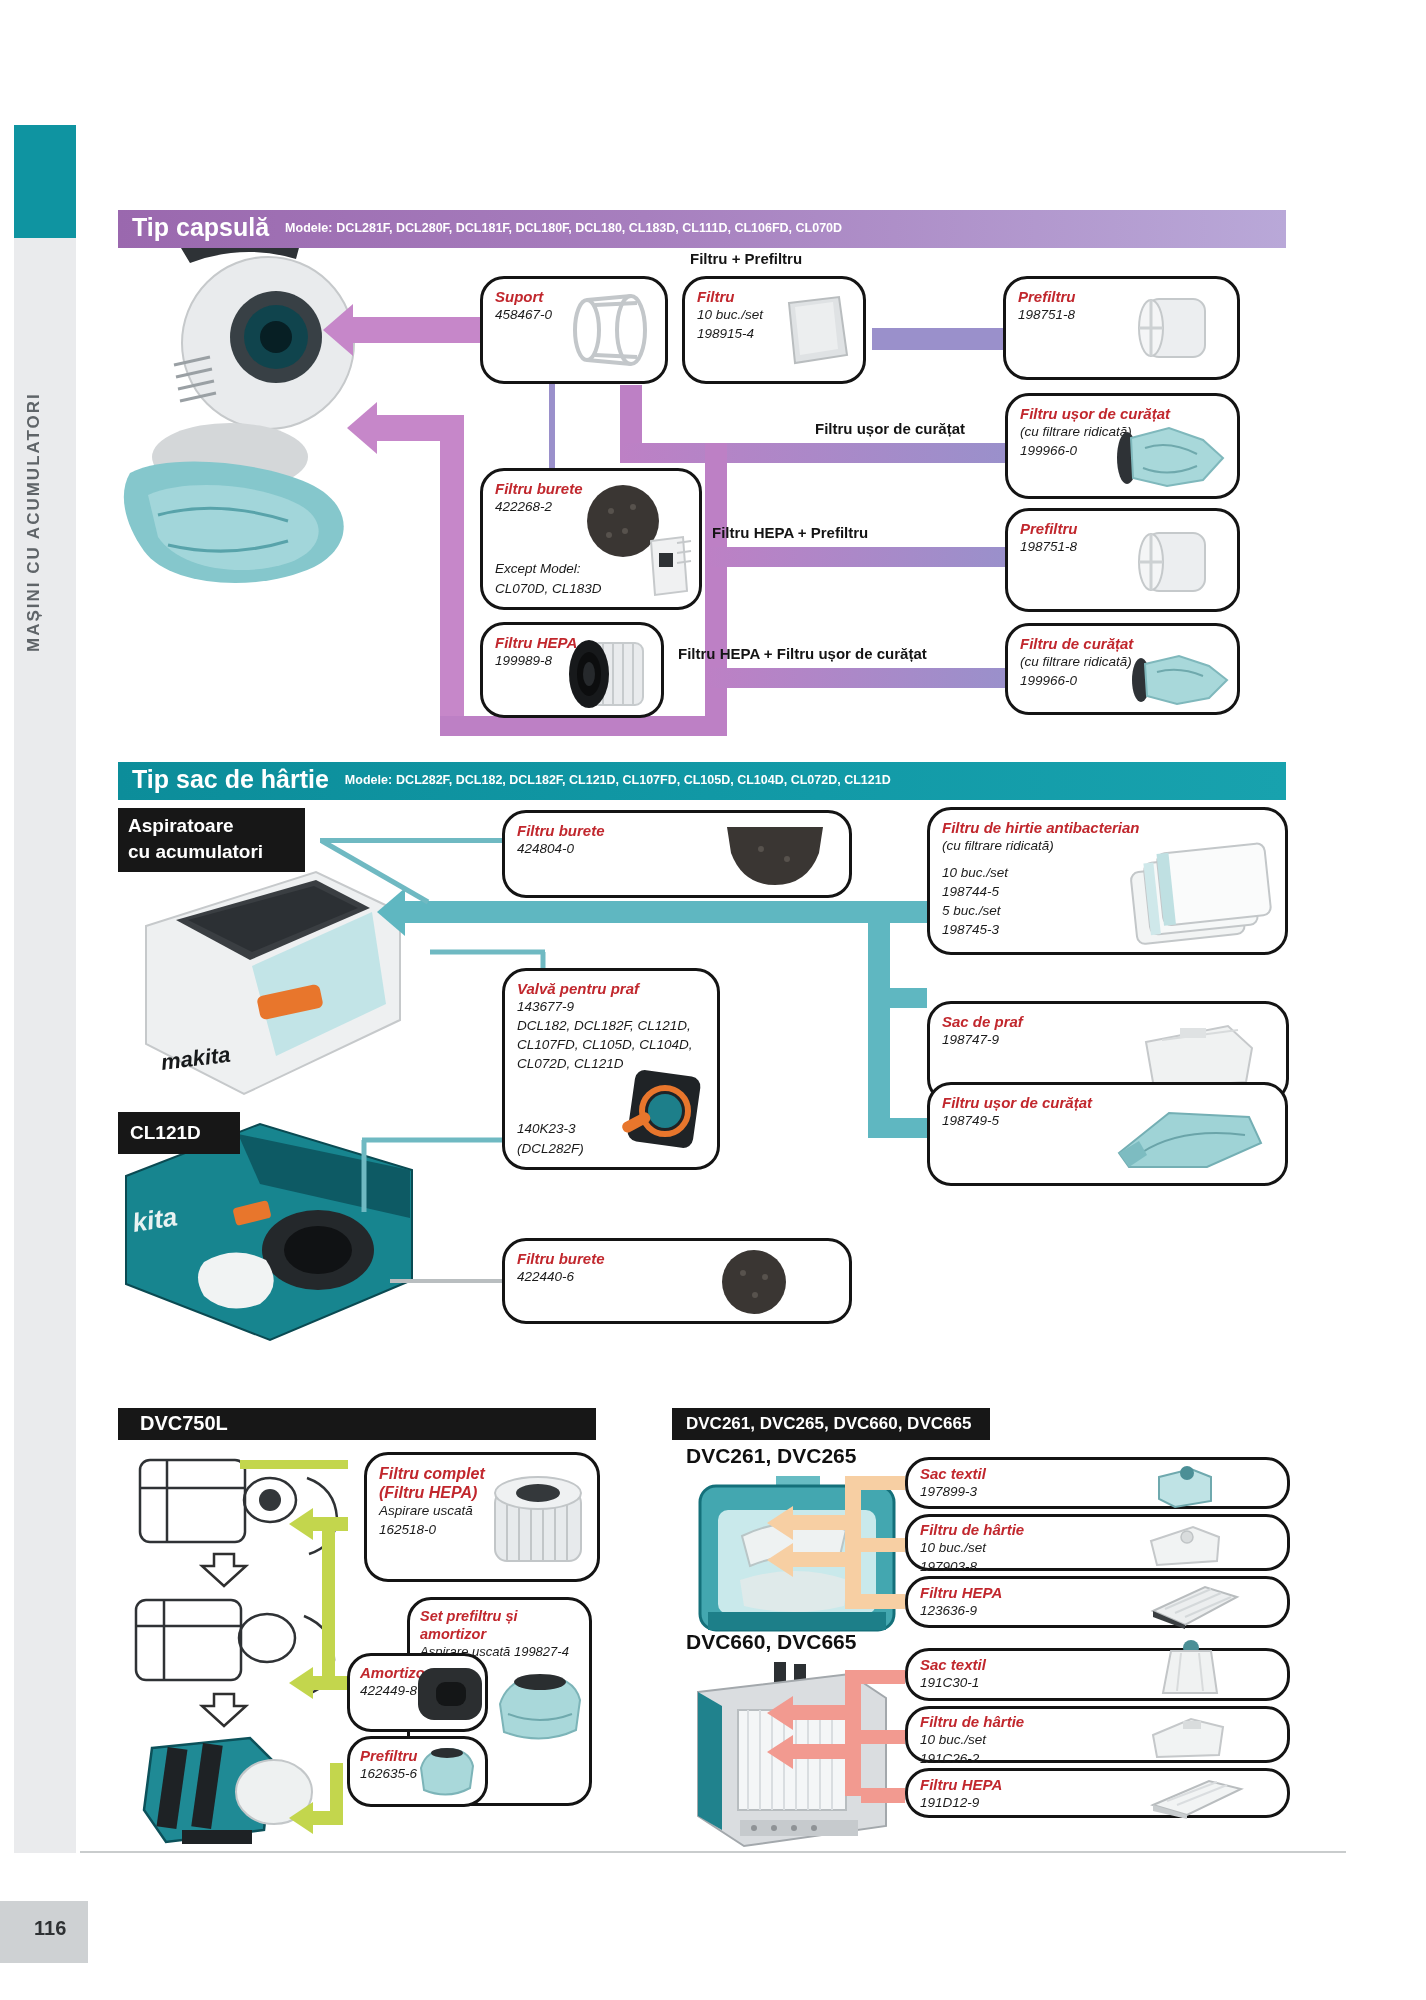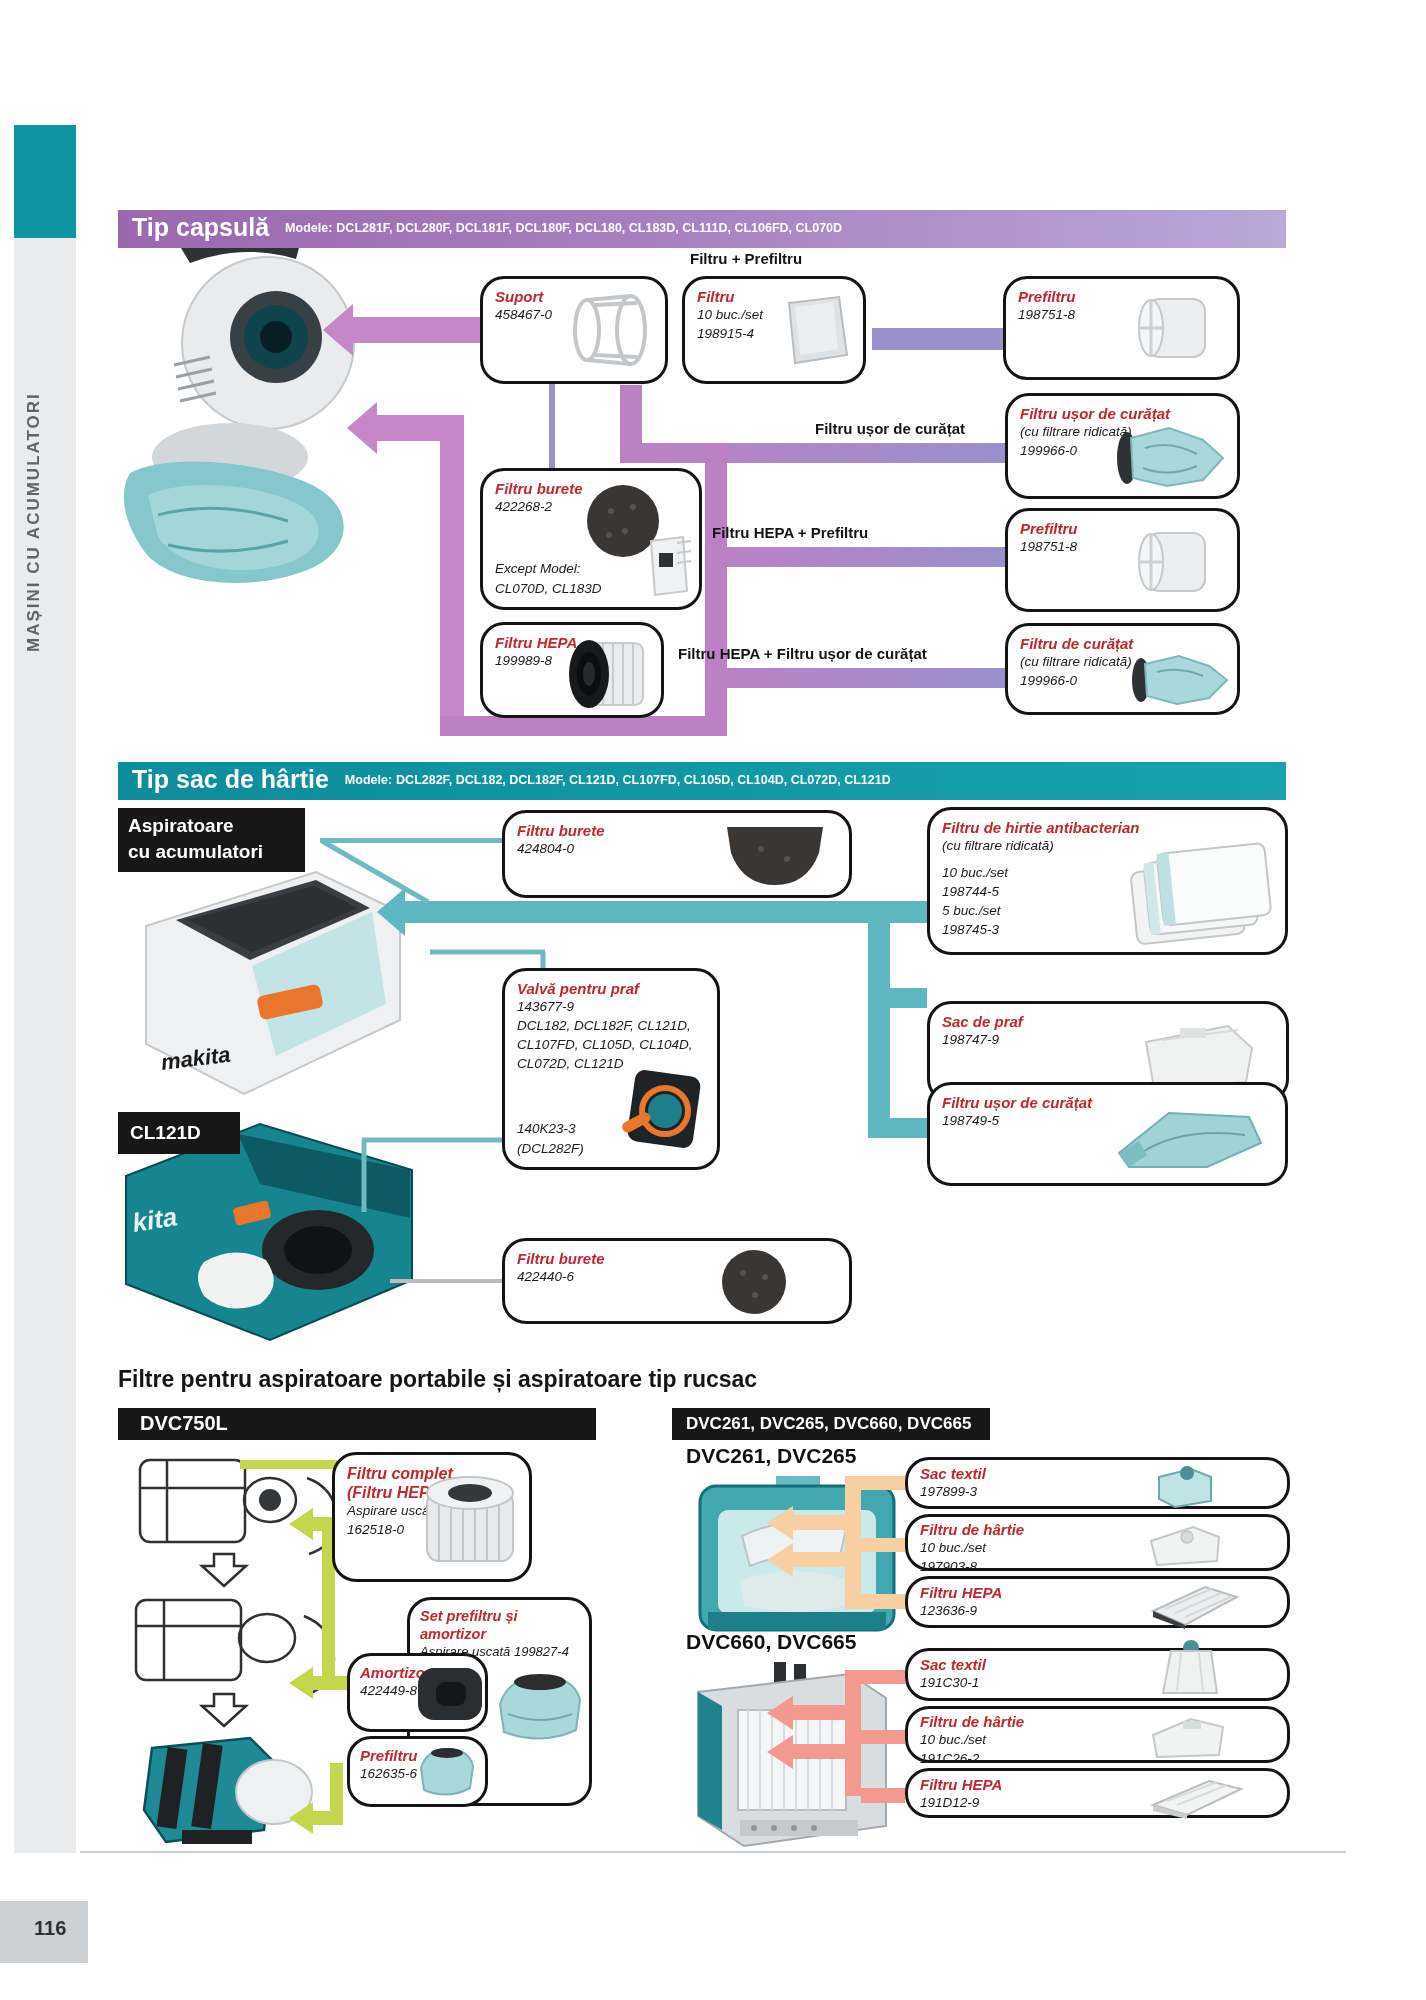--- a/index.html
+++ b/index.html
@@ -48,21 +48,20 @@
 
 <div class="page">
 
   <div class="rail"></div>
   <div class="rail-teal"></div>
   <div class="rail-vtext">MAȘINI CU ACUMULATORI</div>
   <div class="pagenum-box"></div>
   <div class="pagenum">116</div>
   <div class="divider"></div>
 
-  <div class="h2">Filtre pentru aspiratoare portabile și aspiratoare tip rucsac</div>
 
   <div class="secbar bar-capsule">
     <span class="t">Tip capsulă</span>
     <span class="m"><b>Modele:</b><span>DCL281F, DCL280F, DCL181F, DCL180F, DCL180, CL183D, CL111D, CL106FD, CL070D</span></span>
   </div>
   <div class="secbar bar-sac">
     <span class="t">Tip sac de hârtie</span>
     <span class="m"><b>Modele:</b><span>DCL282F, DCL182, DCL182F, CL121D, CL107FD, CL105D, CL104D, CL072D, CL121D</span></span>
   </div>
 
@@ -414,21 +413,21 @@
         <circle cx="46" cy="30" r="3" fill="#57524d"></circle>
         <circle cx="36" cy="48" r="3" fill="#57524d"></circle>
     </svg>
   </div>
 
   <div class="blackbox bb-750">DVC750L</div>
   <div class="blackbox bb-dvc">DVC261, DVC265, DVC660, DVC665</div>
   <div class="grouplabel" style="left:686px;top:1444px">DVC261, DVC265</div>
   <div class="grouplabel" style="left:686px;top:1630px">DVC660, DVC665</div>
 
-  <div class="pbox" style="left:332px;top:1452px;width:200px;height:130px">
+  <div class="pbox" style="left:364px;top:1452px;width:236px;height:130px">
     <div class="bt2">Filtru complet</div>
     <div class="bt2">(Filtru HEPA)</div>
     <div class="bl">Aspirare uscată</div>
     <div class="bl">162518-0</div>
     <svg class="imgslot" style="right:8px;top:10px" width="104" height="108" viewBox="0 0 104 108">
       <rect x="10" y="26" width="86" height="70" rx="12" fill="#e7eaec" stroke="#c2c6c8" stroke-width="2"></rect>
       <g stroke="#c2c6c8" stroke-width="2">
         <line x1="22" y1="40" x2="22" y2="96"></line>
           <line x1="34" y1="40" x2="34" y2="96"></line>
           <line x1="46" y1="40" x2="46" y2="96"></line>

